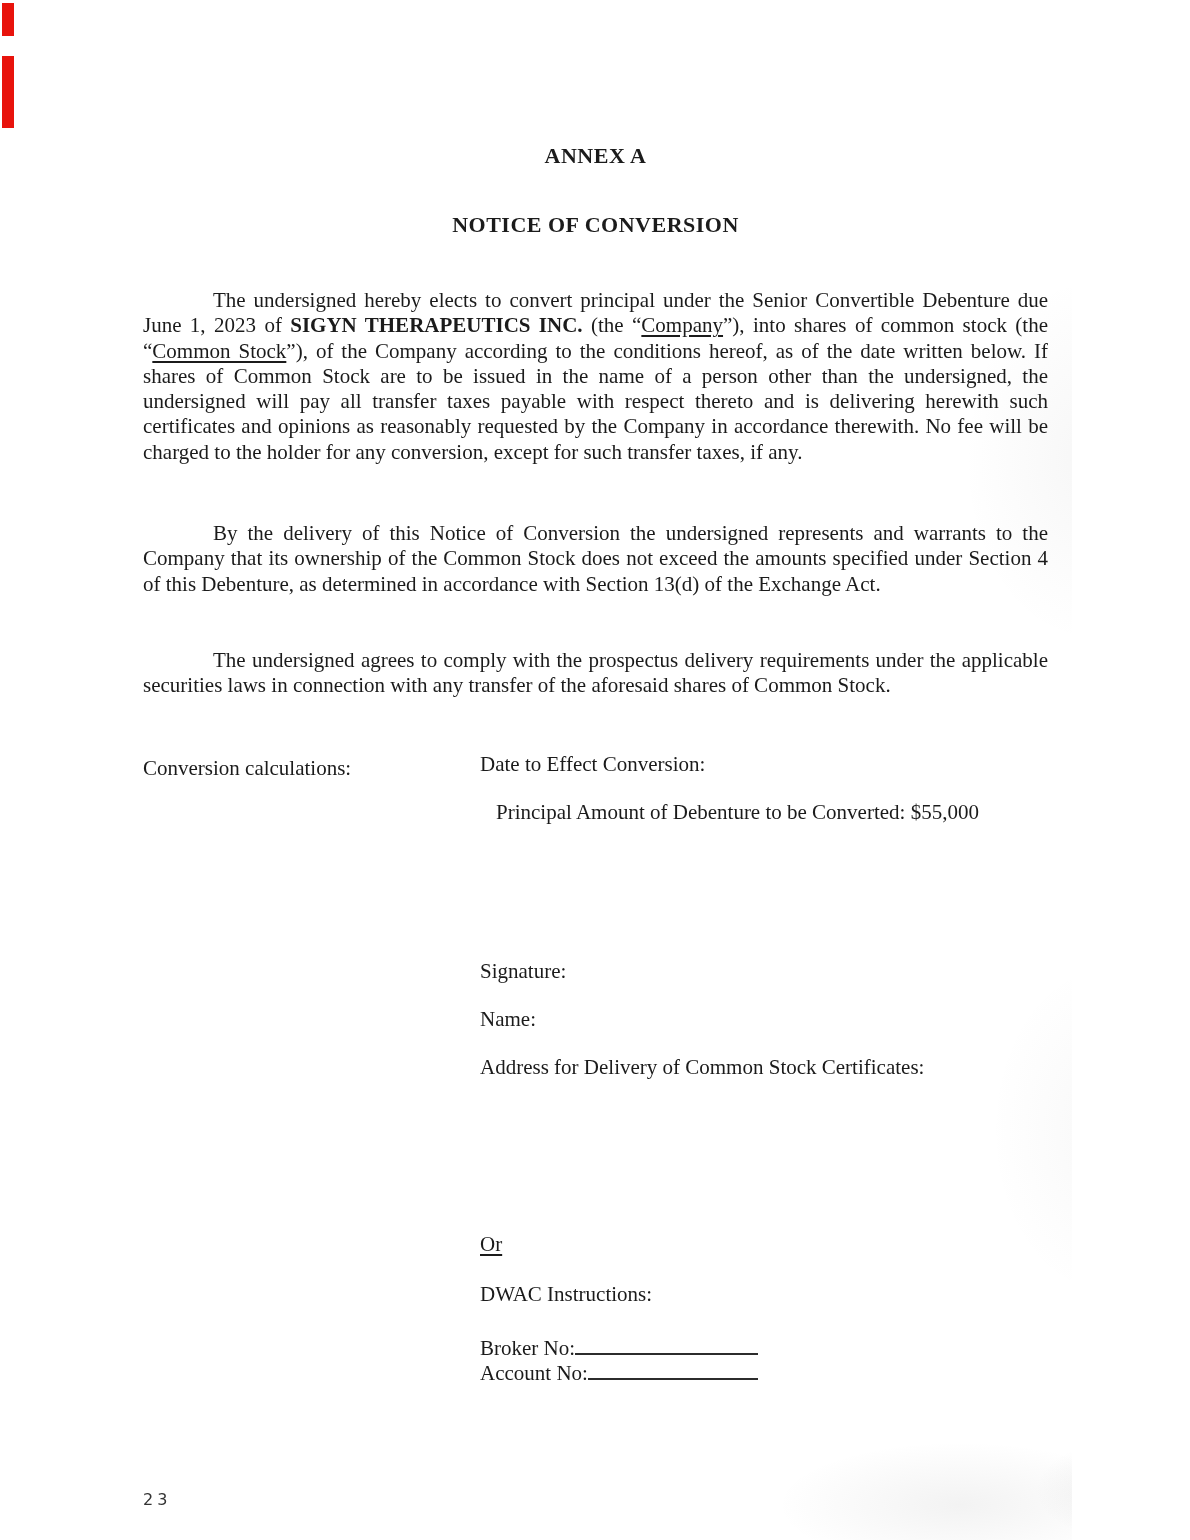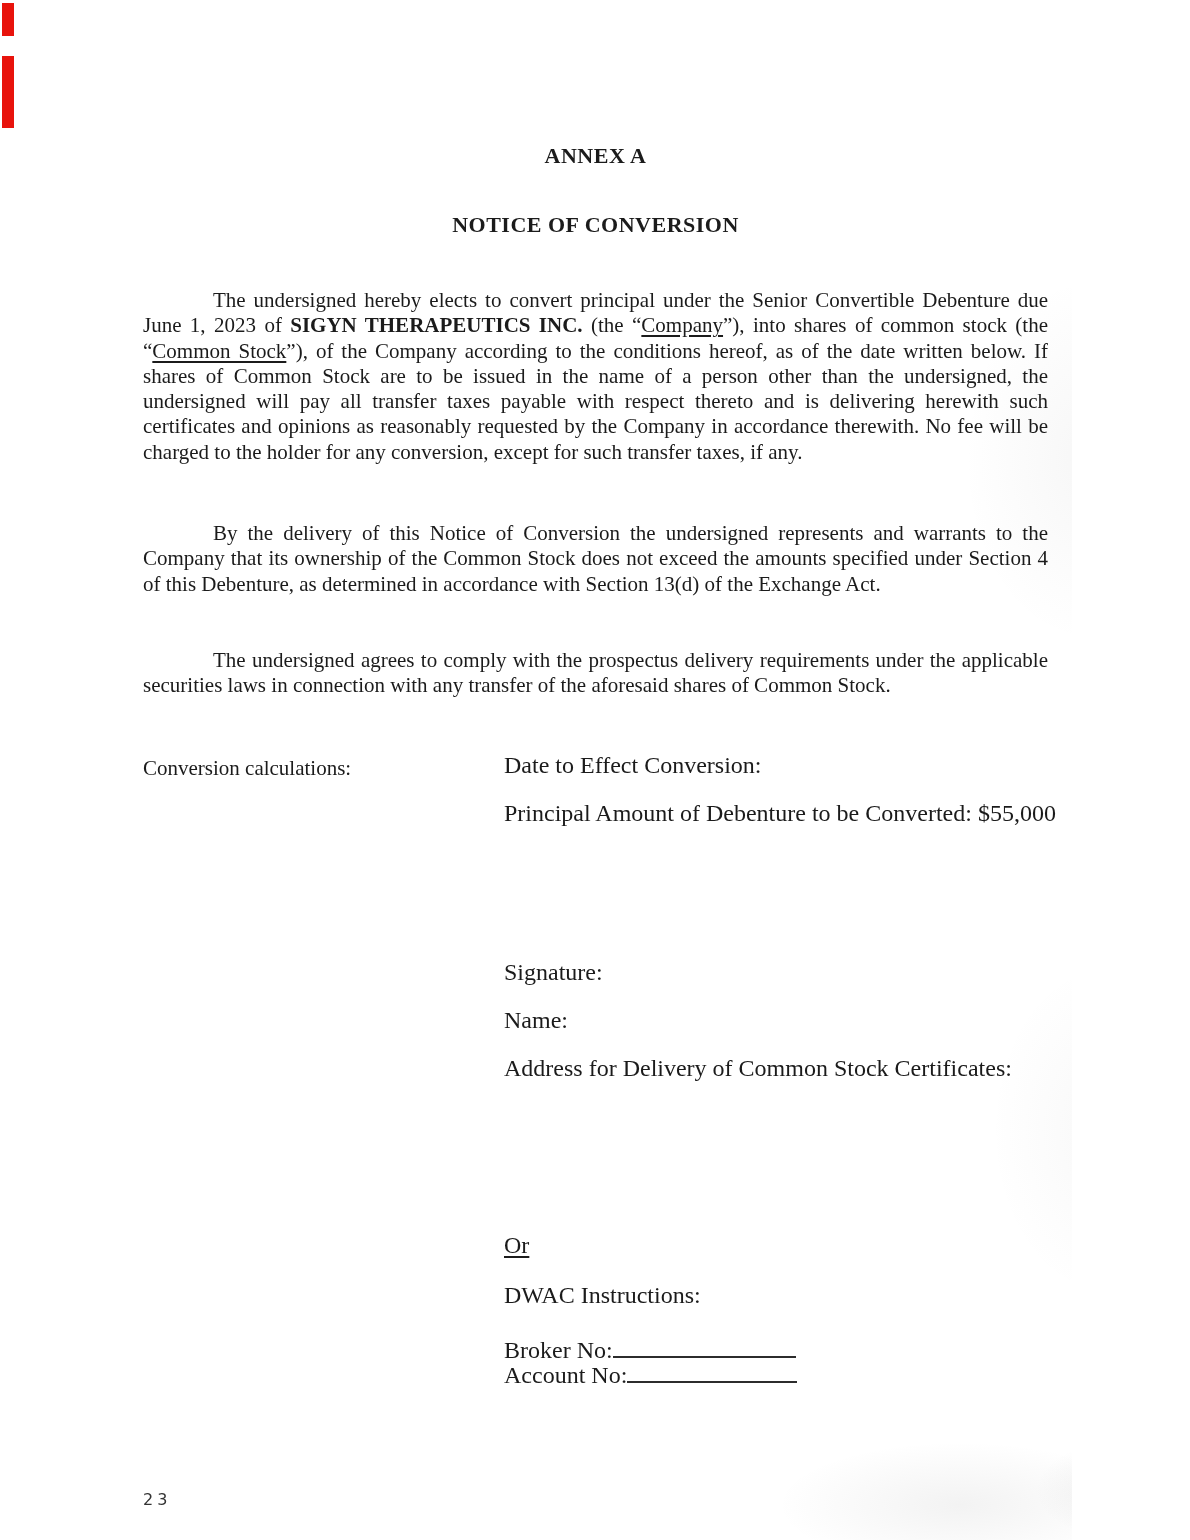--- a/index.html
+++ b/index.html
@@ -53,26 +53,26 @@
   .uline { text-decoration: underline; text-underline-offset: 3px; }
   .left-label {
     position: absolute;
     left: 143px;
     font-size: 21px;
     white-space: nowrap;
   }
   .calc-heading { top: 748px; margin-top: 8px; }
   .form-label {
     position: absolute;
-    left: 504px;
-    font-size: 24px;
+    left: 480px;
+    font-size: 21px;
     white-space: nowrap;
   }
   .lbl-date      { top: 752px; }
-  .lbl-principal { top: 800px; }
+  .lbl-principal { top: 800px; margin-left: 16px; }
   .lbl-shares    { top: 880px; }
   .lbl-signature { top: 959px; }
   .lbl-name      { top: 1007px; }
   .lbl-address   { top: 1055px; }
   .lbl-or        { top: 1232px; }
   .lbl-dwac      { top: 1282px; }
   .lbl-broker    { top: 1333px; }
   .lbl-account   { top: 1358px; }
   .blank-line {
     display: inline-block;

